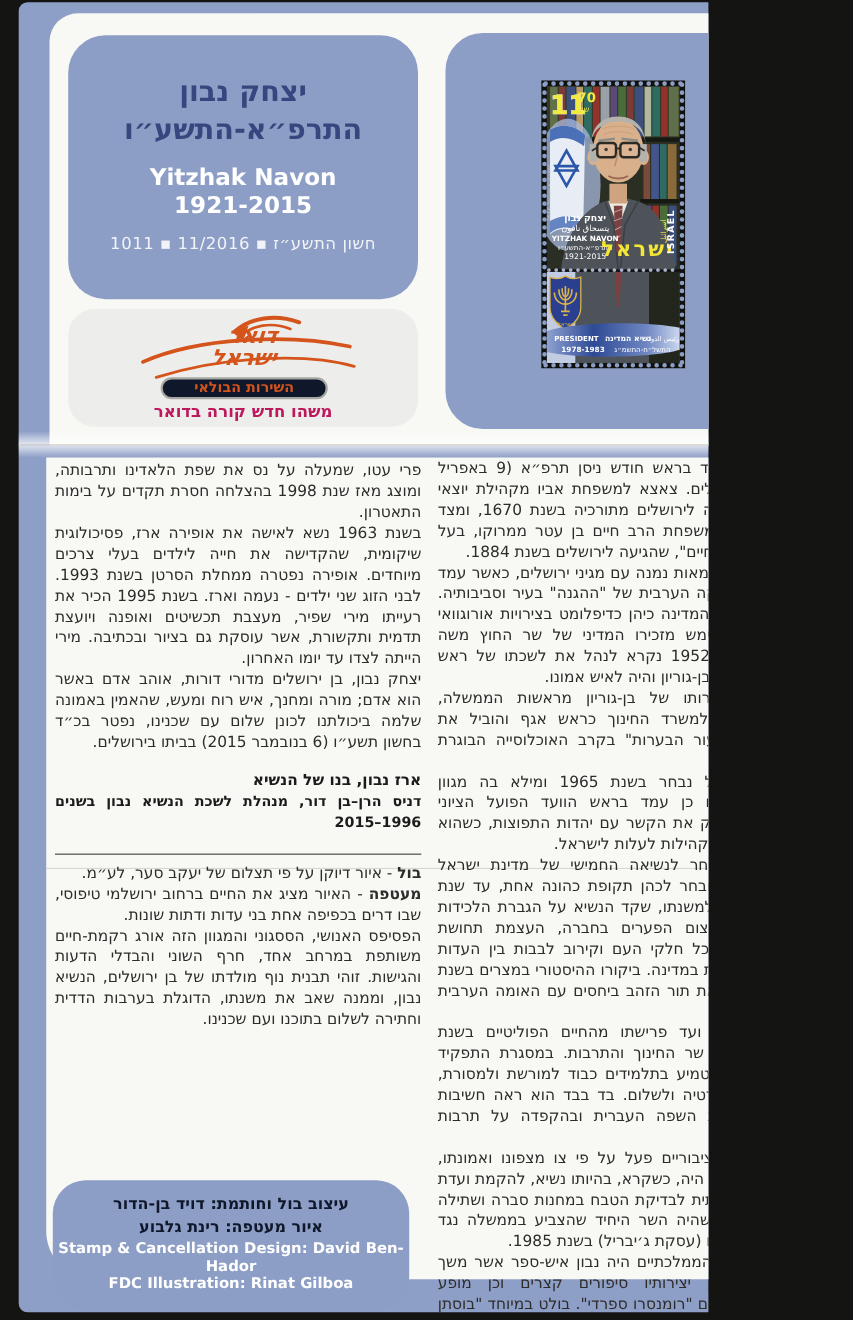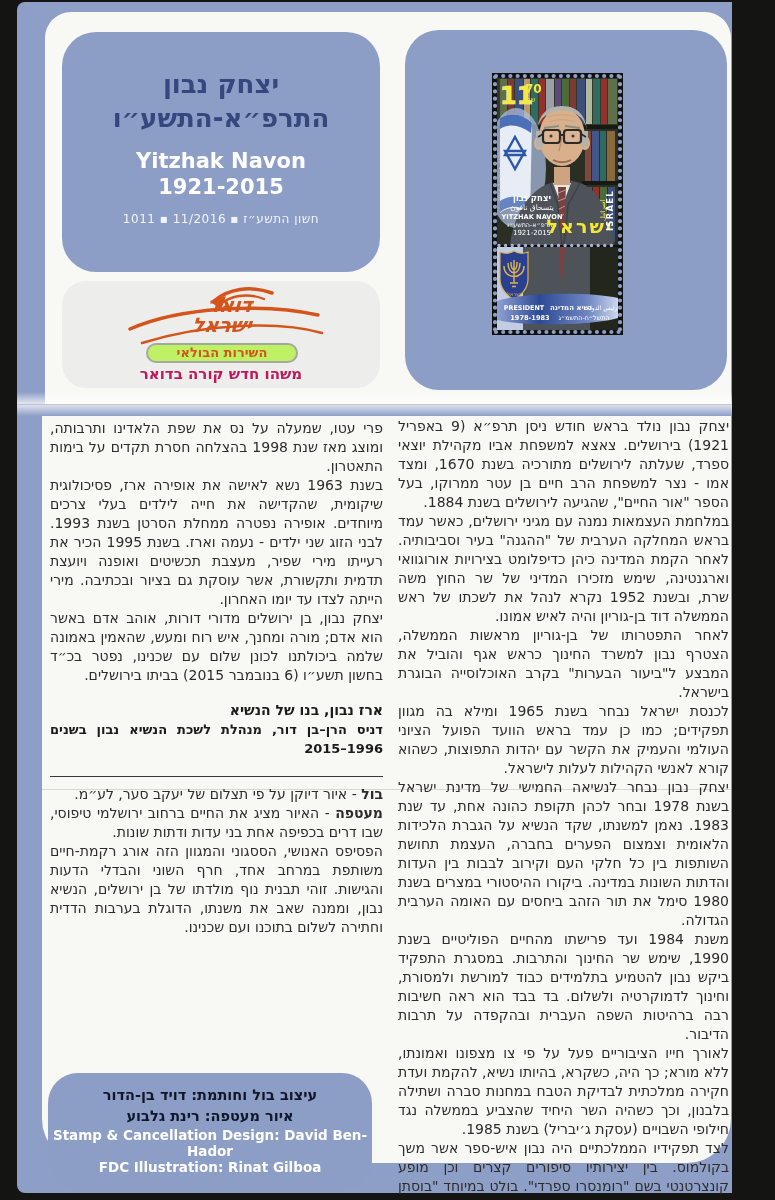--- a/index.html
+++ b/index.html
@@ -1,30 +1,30 @@
 <!DOCTYPE html>
 <html><head>
 <meta charset="utf-8">
 <style>
   html,body{margin:0;padding:0;background:#141412;}
-  .page{position:relative;width:732px;height:1200px;background:#141412;overflow:hidden;
+  .page{position:relative;width:644px;height:1200px;background:#141412;overflow:hidden;
         font-family:"DejaVu Sans",sans-serif;}
   .abs{position:absolute;}
   .sheet{left:17px;top:2px;width:731px;height:1191px;background:#8e9fc7;border-radius:8px;}
   .cover-white{left:45px;top:12px;width:686px;height:393px;background:#f8f8f5;
                border-radius:26px 26px 0 0;}
   .title-panel{left:62px;top:32px;width:318px;height:240px;background:#8d9ec6;border-radius:34px;}
   .tp-he{width:100%;text-align:center;color:#36467e;font-weight:bold;font-size:26px;line-height:33px;direction:rtl;}
   .tp-en{width:100%;text-align:center;color:#ffffff;font-weight:bold;font-size:21px;line-height:26px;}
-  .tp-date{width:100%;text-align:center;color:#f2f3f7;font-size:12px;direction:rtl;letter-spacing:.5px;}
+  .tp-date{width:100%;text-align:center;color:#f2f3f7;font-size:15px;direction:rtl;letter-spacing:.5px;}
   .logo-box{left:62px;top:281px;width:318px;height:107px;background:#ededeb;border-radius:24px;}
   .brand{color:#d4541c;font-weight:bold;font-style:italic;transform:skewX(-6deg);
          text-align:center;width:120px;}
   .pill{left:84px;top:62px;width:148px;text-align:center;border:2px solid #a6a6a2;border-radius:11px;
-        background:#bef264;color:#d4541c;font-weight:bold;font-size:13px;padding:0 0 1px 0;direction:rtl;}
+        background:#0f172a;color:#d4541c;font-weight:bold;font-size:13px;padding:0 0 1px 0;direction:rtl;}
   .slogan{left:0;top:84px;width:318px;text-align:center;color:#be185d;font-weight:bold;font-size:15px;direction:rtl;}
   .stamp-panel{left:405px;top:30px;width:322px;height:360px;background:#8d9ec6;border-radius:34px;}
   .fold-band{left:17px;top:392px;width:731px;height:24px;
              background:linear-gradient(180deg,rgba(255,255,255,0),rgba(255,255,255,.75) 50%,rgba(255,255,255,0));}
   .crease-line{left:17px;top:404px;width:731px;height:1px;background:#bdbdb6;opacity:.85;}
   .crease-line2{left:42px;top:789px;width:689px;height:1px;background:#d8d8d2;}
   .body-white{left:42px;top:416px;width:689px;height:747px;background:#f8f8f5;border-radius:0 0 44px 44px;}
   .col{direction:rtl;text-align:justify;color:#2e2c2a;font-size:14px;line-height:19px;}
   .col p{margin:0;}
   .col-right{left:398px;top:417px;width:331px;}

